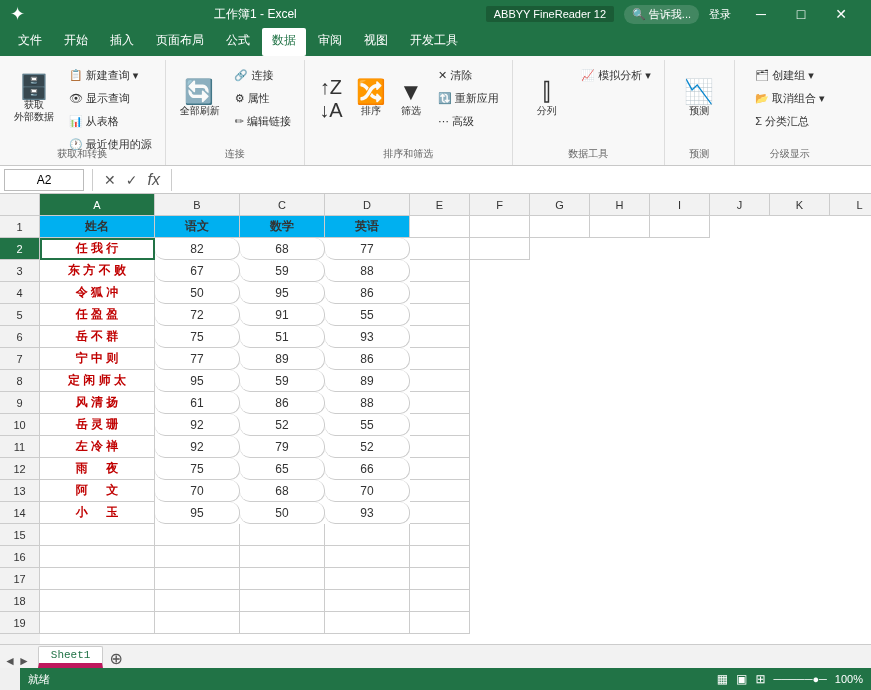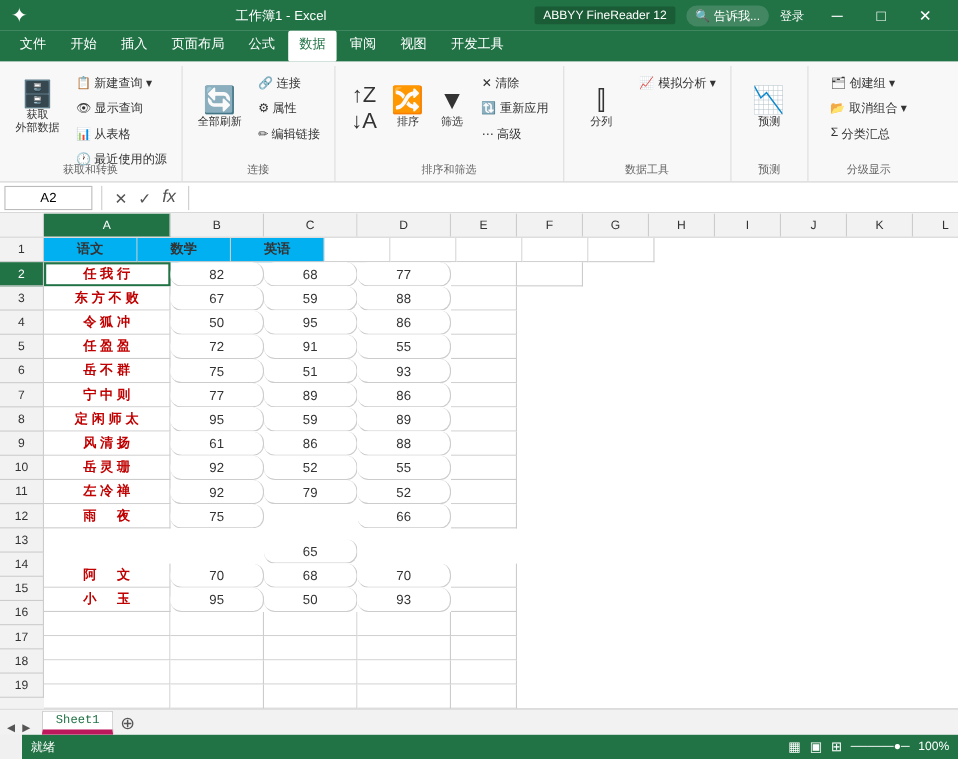--- a/index.html
+++ b/index.html
@@ -462,20 +462,21 @@
       <div class="row-num">15</div>
       <div class="row-num">16</div>
       <div class="row-num">17</div>
       <div class="row-num">18</div>
       <div class="row-num">19</div>
     </div>
 
     <div class="grid-area">
 
       <div class="grid-row">
+        <div class="cell header-cell" style="width:115px;min-width:115px;">姓名</div>
         <div class="cell header-cell" style="width:85px;min-width:85px;">语文</div>
         <div class="cell header-cell" style="width:85px;min-width:85px;">数学</div>
         <div class="cell header-cell" style="width:85px;min-width:85px;">英语</div>
         <div class="cell" style="width:60px;min-width:60px;"></div>
         <div class="cell" style="width:60px;min-width:60px;"></div>
         <div class="cell" style="width:60px;min-width:60px;"></div>
         <div class="cell" style="width:60px;min-width:60px;"></div>
         <div class="cell" style="width:60px;min-width:60px;"></div>
       </div>
 
@@ -546,21 +547,21 @@
       <div class="grid-row">
         <div class="cell name-col" style="width:115px;min-width:115px;">左 冷 禅</div>
         <div class="cell num-cell" style="width:85px;min-width:85px;">92</div>
         <div class="cell num-cell" style="width:85px;min-width:85px;">79</div>
         <div class="cell num-cell" style="width:85px;min-width:85px;">52</div>
         <div class="cell" style="width:60px;min-width:60px;"></div>
       </div>
       <div class="grid-row">
         <div class="cell name-col" style="width:115px;min-width:115px;">雨 　 夜</div>
         <div class="cell num-cell" style="width:85px;min-width:85px;">75</div>
-        <div class="cell num-cell" style="width:85px;min-width:85px;margin-top:32px;">65</div>
+        <div class="cell num-cell" style="width:85px;min-width:85px;">65</div>
         <div class="cell num-cell" style="width:85px;min-width:85px;">66</div>
         <div class="cell" style="width:60px;min-width:60px;"></div>
       </div>
       <div class="grid-row">
         <div class="cell name-col" style="width:115px;min-width:115px;">阿 　 文</div>
         <div class="cell num-cell" style="width:85px;min-width:85px;">70</div>
         <div class="cell num-cell" style="width:85px;min-width:85px;">68</div>
         <div class="cell num-cell" style="width:85px;min-width:85px;">70</div>
         <div class="cell" style="width:60px;min-width:60px;"></div>
       </div>

